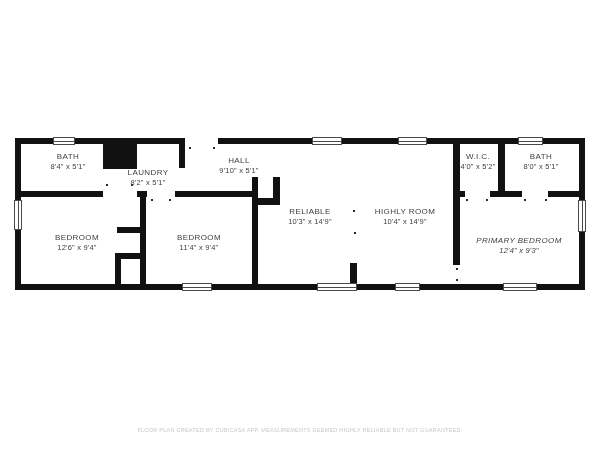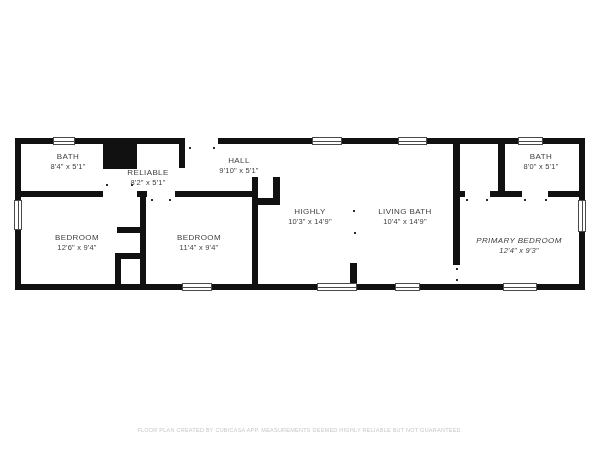--- a/index.html
+++ b/index.html
@@ -111,45 +111,49 @@
   <div class="tick" style="left:189px;top:147px;"></div>
   <div class="tick" style="left:213px;top:147px;"></div>
   <div class="tick" style="left:353px;top:210px;"></div>
   <div class="tick" style="left:354px;top:232px;"></div>
 
   <div class="room-label" style="left:28px;top:152px;width:80px;">
     <span class="room-name">BATH</span>
     <span class="room-dims">8'4" x 5'1"</span>
   </div>
   <div class="room-label" style="left:106px;top:168px;width:84px;">
-    <span class="room-name">RELIABLE</span>
+    <span class="room-name">LAUNDRY</span>
     <span class="room-dims">8'2" x 5'1"</span>
   </div>
   <div class="room-label" style="left:199px;top:156px;width:80px;">
     <span class="room-name">HALL</span>
     <span class="room-dims">9'10" x 5'1"</span>
+  </div>
+  <div class="room-label" style="left:440px;top:152px;width:76px;">
+    <span class="room-name">W.I.C.</span>
+    <span class="room-dims">4'0" x 5'2"</span>
   </div>
   <div class="room-label" style="left:503px;top:152px;width:76px;">
     <span class="room-name">BATH</span>
     <span class="room-dims">8'0" x 5'1"</span>
   </div>
   <div class="room-label" style="left:35px;top:233px;width:84px;">
     <span class="room-name">BEDROOM</span>
     <span class="room-dims">12'6" x 9'4"</span>
   </div>
   <div class="room-label" style="left:157px;top:233px;width:84px;">
     <span class="room-name">BEDROOM</span>
     <span class="room-dims">11'4" x 9'4"</span>
   </div>
   <div class="room-label" style="left:268px;top:207px;width:84px;">
-    <span class="room-name">HIGHLY</span>
+    <span class="room-name">RELIABLE</span>
     <span class="room-dims">10'3" x 14'9"</span>
   </div>
   <div class="room-label" style="left:363px;top:207px;width:84px;">
-    <span class="room-name">LIVING BATH</span>
+    <span class="room-name">HIGHLY ROOM</span>
     <span class="room-dims">10'4" x 14'9"</span>
   </div>
   <div class="room-label" style="left:459px;top:236px;width:120px;font-style:italic;">
     <span class="room-name">PRIMARY BEDROOM</span>
     <span class="room-dims">12'4" x 9'3"</span>
   </div>
 
   <div class="caption">FLOOR PLAN CREATED BY CUBICASA APP. MEASUREMENTS DEEMED HIGHLY RELIABLE BUT NOT GUARANTEED.</div>
 
 </div>

